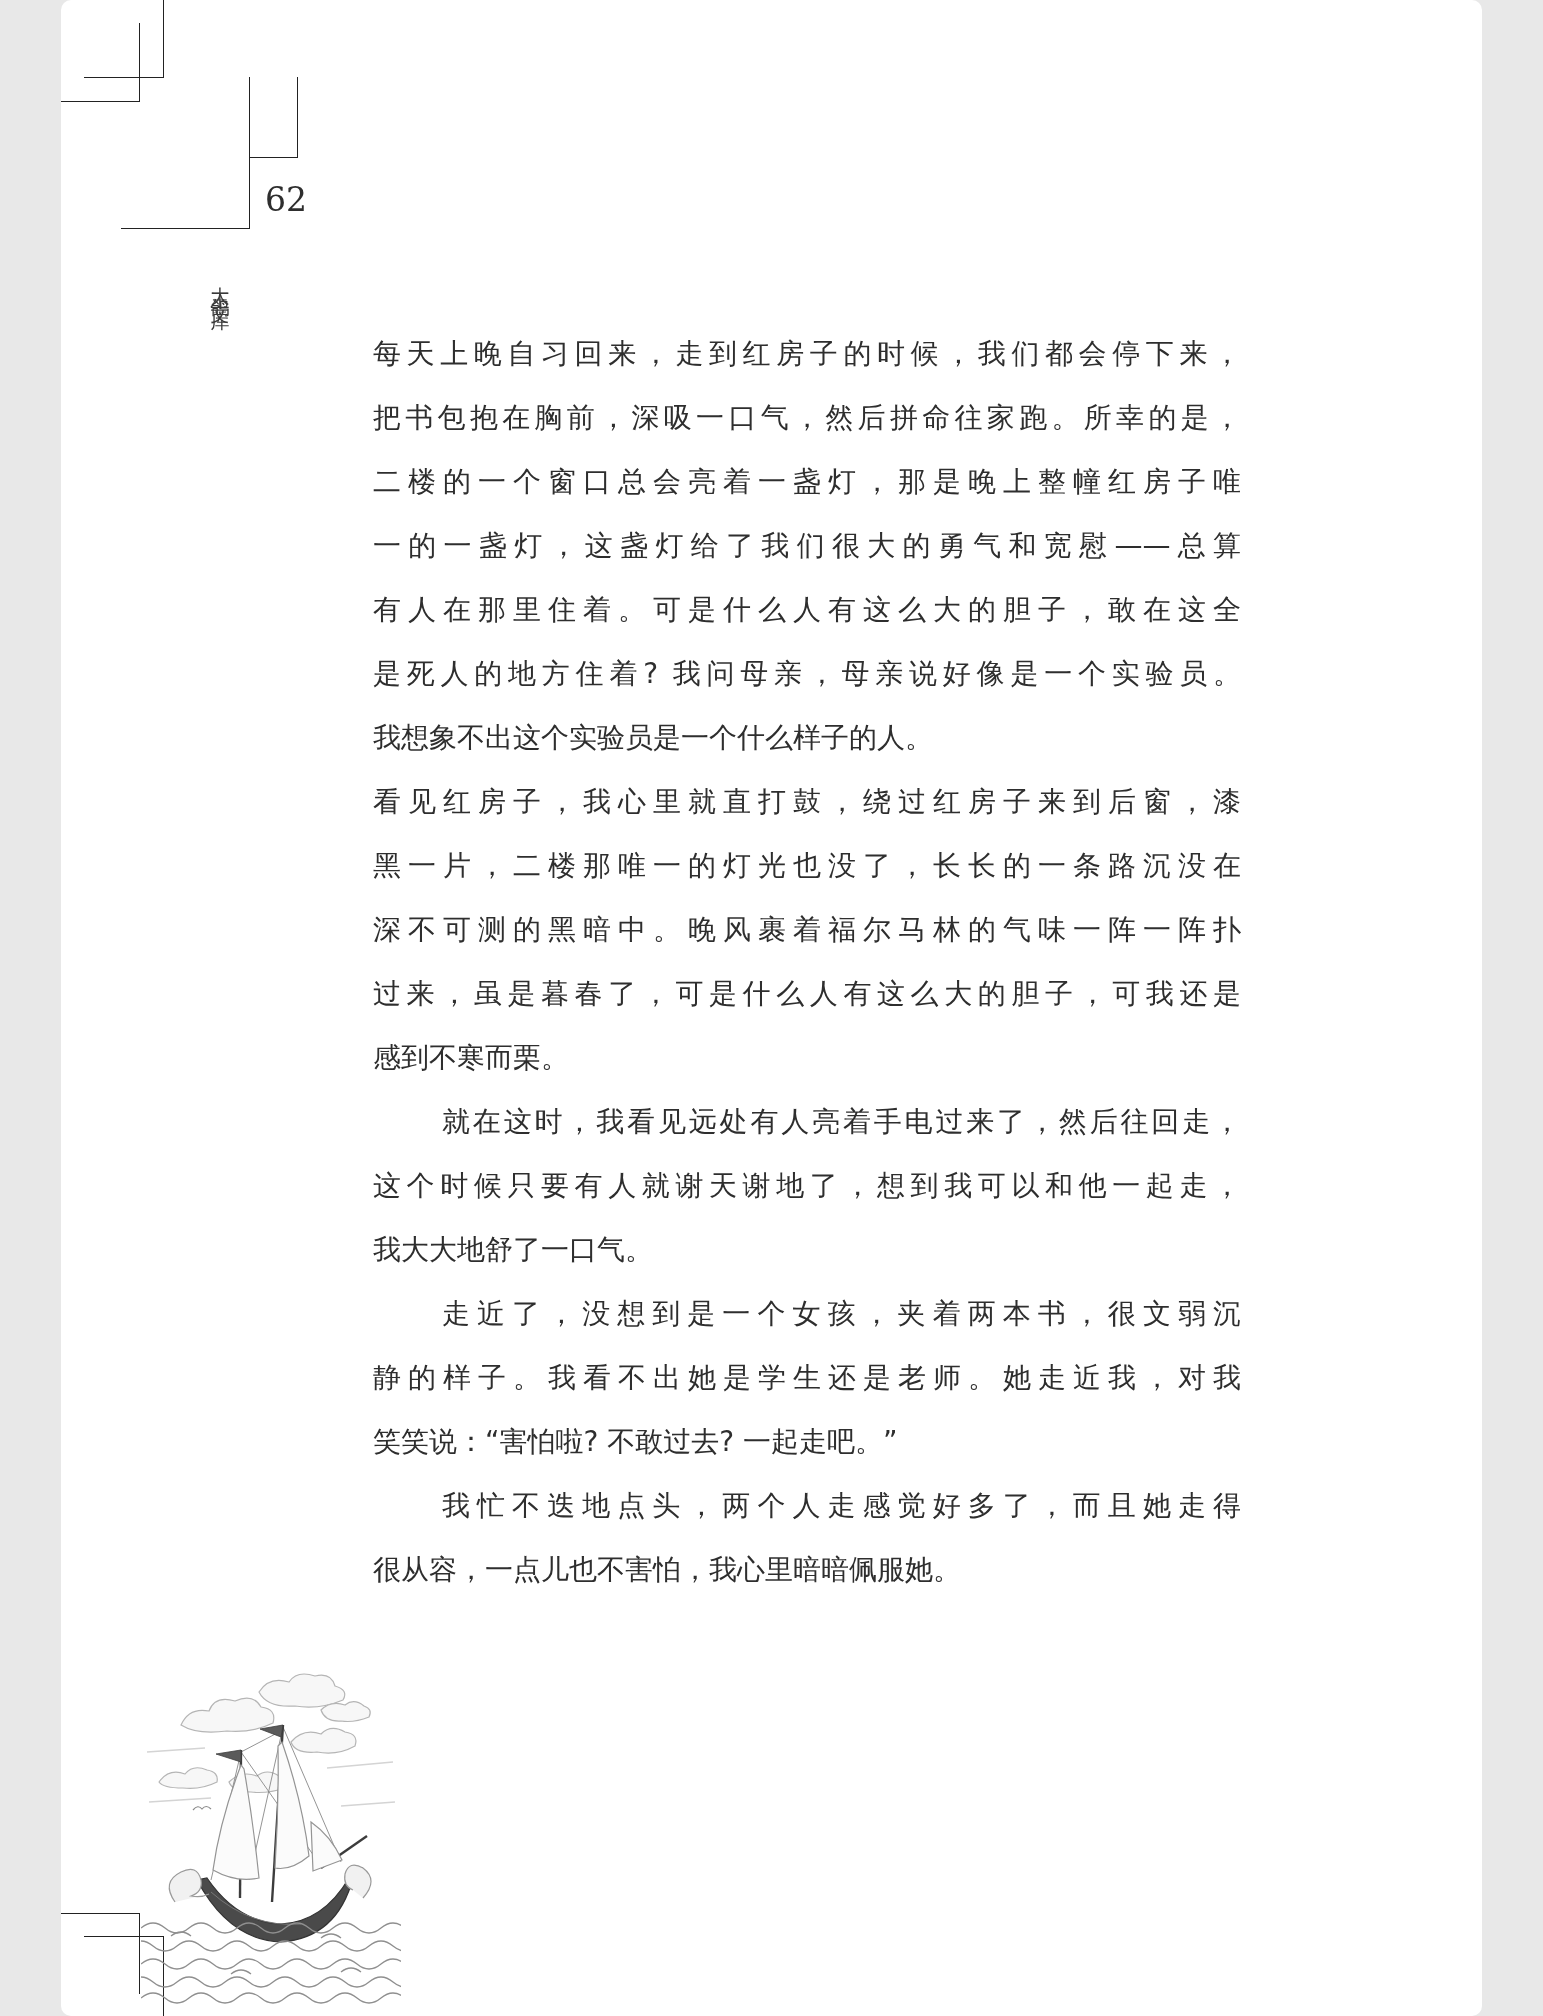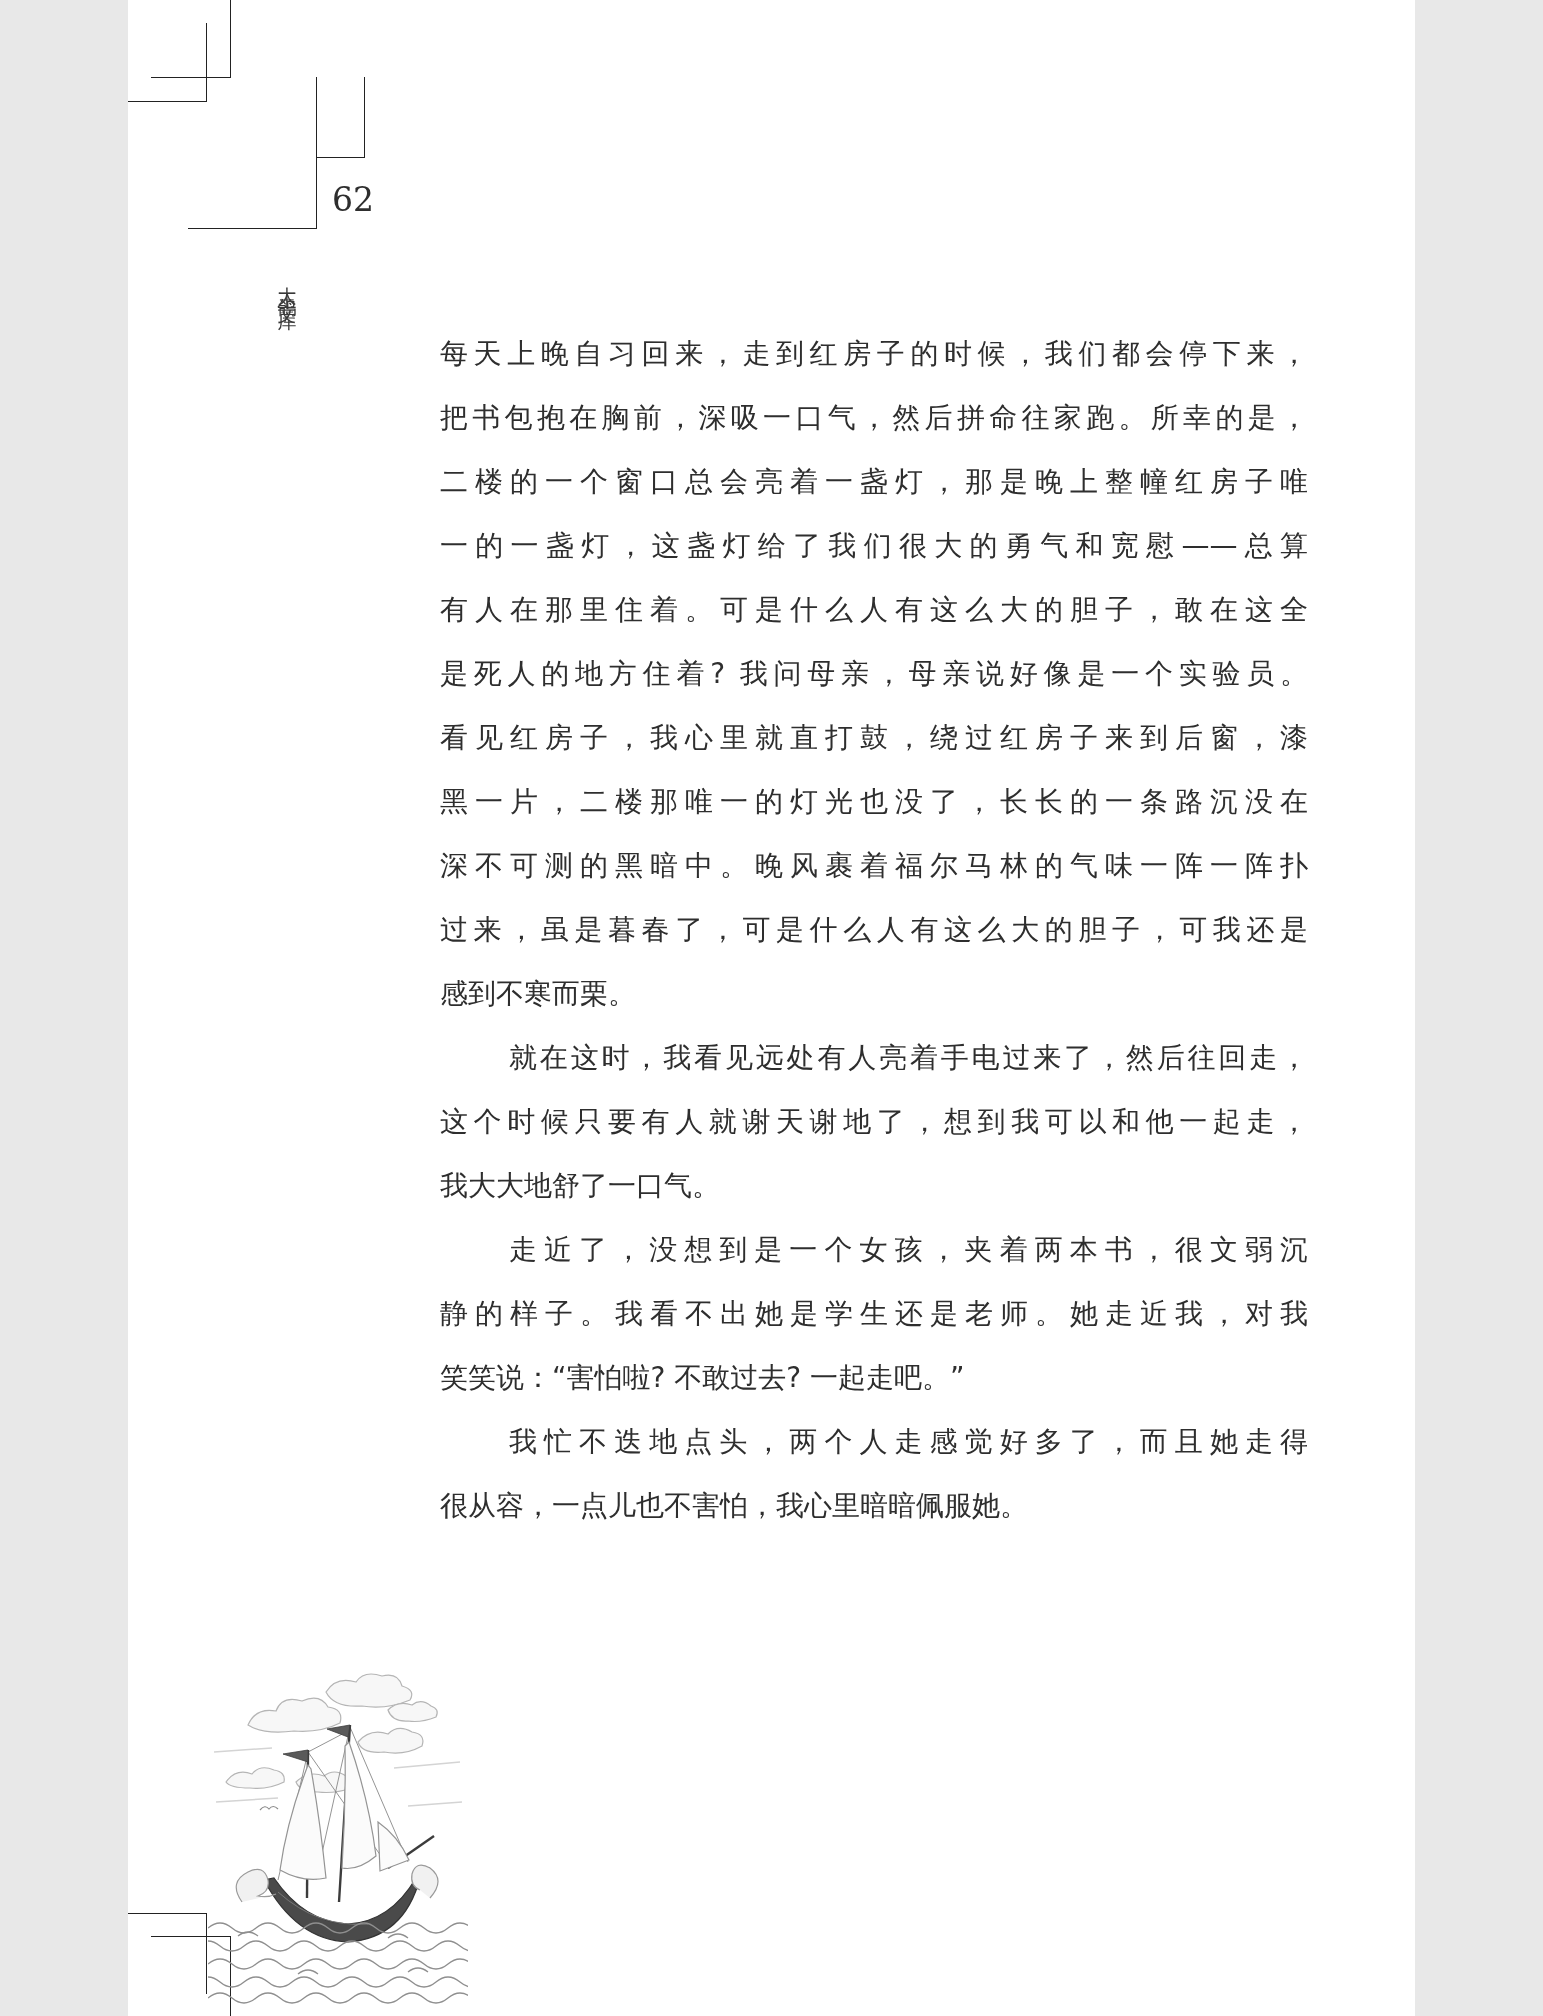--- a/index.html
+++ b/index.html
@@ -1,22 +1,23 @@
 <!DOCTYPE html>
 <html><head>
 <meta charset="utf-8">
 <style>
   html,body{margin:0;padding:0;background:#e8e8e8;}
   .page{
     position:relative;
-    width:1287px;height:2016px;
+    width:1421px;height:2016px;
     background:#ffffff;
     font-family:"DejaVu Sans", sans-serif;
     overflow:hidden;
     margin:0 auto;
+    border-radius:10px;
   }
   
   .mark{position:absolute;pointer-events:none;}
   .tl-a{left:23px;top:0;width:79px;height:77px;border-right:1px solid #222;border-bottom:1px solid #222;}
   .tl-b{left:0;top:23px;width:78px;height:78px;border-right:1px solid #222;border-bottom:1px solid #222;}
   .pagebox-a{left:188px;top:77px;width:47px;height:80px;border-left:1px solid #222;border-right:1px solid #222;border-bottom:1px solid #222;}
   .pagebox-b{left:60px;top:157px;width:128px;height:71px;border-right:1px solid #222;border-bottom:1px solid #222;}
   .tr-a{left:1442px;top:0;width:76px;height:77px;border-left:1px solid #222;border-bottom:1px solid #222;}
   .tr-b{left:1463px;top:23px;width:80px;height:78px;border-left:1px solid #222;border-bottom:1px solid #222;}
   .br-b{left:1464px;top:1913px;width:79px;height:80px;border-left:1px solid #222;border-top:1px solid #222;}
@@ -74,20 +75,21 @@
 
   <div class="series-label">大王鸽文库</div>
 
   <div class="body-text">
       <div class="text-line full">每天上晚自习回来，走到红房子的时候，我们都会停下来，</div>
       <div class="text-line full">把书包抱在胸前，深吸一口气，然后拼命往家跑。所幸的是，</div>
       <div class="text-line full">二楼的一个窗口总会亮着一盏灯，那是晚上整幢红房子唯</div>
       <div class="text-line full">一的一盏灯，这盏灯给了我们很大的勇气和宽慰——总算</div>
       <div class="text-line full">有人在那里住着。可是什么人有这么大的胆子，敢在这全</div>
       <div class="text-line full">是死人的地方住着? 我问母亲，母亲说好像是一个实验员。</div>
+      <div class="text-line">我想象不出这个实验员是一个什么样子的人。</div>
       <div class="text-line full">看见红房子，我心里就直打鼓，绕过红房子来到后窗，漆</div>
       <div class="text-line full">黑一片，二楼那唯一的灯光也没了，长长的一条路沉没在</div>
       <div class="text-line full">深不可测的黑暗中。晚风裹着福尔马林的气味一阵一阵扑</div>
       <div class="text-line full">过来，虽是暮春了，可是什么人有这么大的胆子，可我还是</div>
       <div class="text-line">感到不寒而栗。</div>
       <div class="text-line full indent">就在这时，我看见远处有人亮着手电过来了，然后往回走，</div>
       <div class="text-line full">这个时候只要有人就谢天谢地了，想到我可以和他一起走，</div>
       <div class="text-line">我大大地舒了一口气。</div>
       <div class="text-line full indent">走近了，没想到是一个女孩，夹着两本书，很文弱沉</div>
       <div class="text-line full">静的样子。我看不出她是学生还是老师。她走近我，对我</div>

